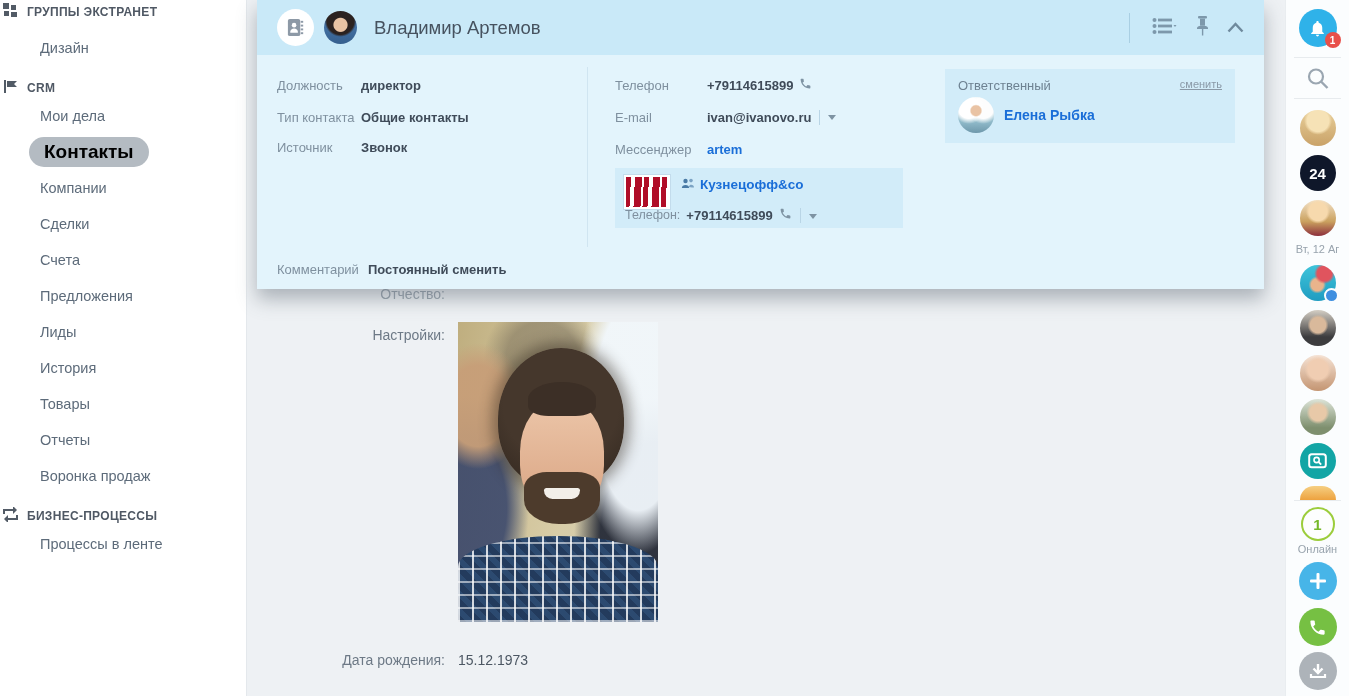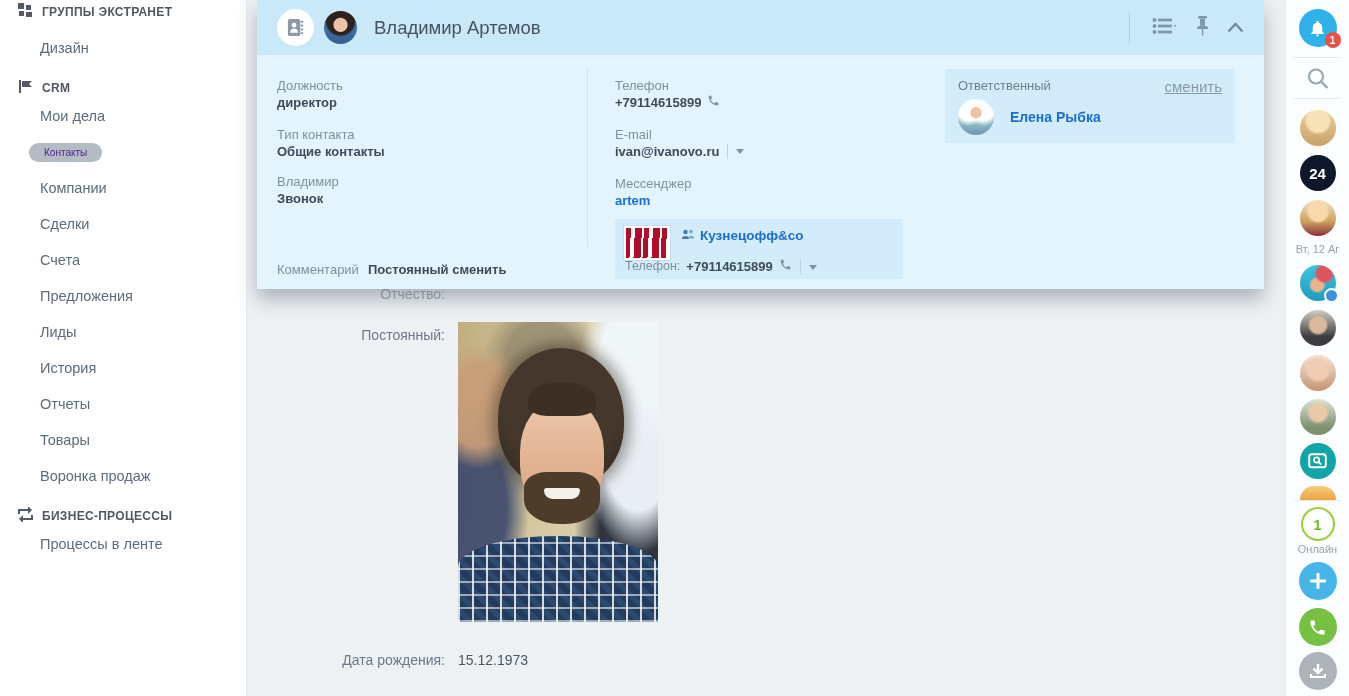--- a/index.html
+++ b/index.html
@@ -9,32 +9,32 @@
     background:#eef1f4; position:relative; color:#525c69;
   }
 
   
   .sidebar {
     position:absolute; left:0; top:0; width:247px; height:696px;
     background:#ffffff; border-right:1px solid #e4e8ec; z-index:5;
   }
   .side-header {
     display:flex; align-items:center; gap:9px;
-    padding-left:18px; height:20px;
+    padding-left:3px; height:20px;
     font-size:12px; font-weight:bold; color:#4f5864; letter-spacing:.3px;
   }
   .side-header svg { flex:none; }
   .side-item {
     height:36px; display:flex; align-items:center; padding-left:40px;
     font-size:14.5px; color:#5d6b7a; cursor:pointer; white-space:nowrap;
   }
   .side-item.selected { padding-left:29px; }
   .pill {
-    background:#b4bbc2; color:#4c1d95; font-weight:normal;
-    padding:4px 15px; border-radius:15px; font-size:10px;
+    background:#b4bbc2; color:#000000; font-weight:bold;
+    padding:4px 15px; border-radius:15px; font-size:19px;
   }
   .mt2{margin-top:2px;} .mt8{margin-top:8px;} .mt21{margin-top:12px;} .mt11{margin-top:11px;}
 
   
   .main {
     position:absolute; left:248px; right:64px; top:0; bottom:0;
     background:#eef1f4;
   }
   .form-label {
     position:absolute; left:0; width:197px; text-align:right;
@@ -110,21 +110,21 @@
   .popup-title { margin-left:17px; font-size:18.5px; color:#46525f; }
   .header-tools { margin-left:auto; display:flex; align-items:center; gap:18px; }
   .header-vdiv { width:1px; height:30px; background:#a9cfe3; margin-right:4px; }
 
   .popup-body { background:#e3f4fc; height:234px; position:relative; font-size:13px; }
   .vdiv { position:absolute; left:330px; top:12px; height:180px; width:1px; background:#d0e5f1; }
 
   .fieldcol { position:absolute; top:22px; }
   .col1 { left:20px; width:300px; }
   .col2 { left:358px; width:292px; }
-  .frow { display:flex; margin-bottom:15px; line-height:17px;flex-direction:column; }
+  .frow { display:flex; margin-bottom:15px; line-height:17px; }
   .frow .lbl { width:84px; flex:none; color:#7f909f; }
   .col2 .lbl { width:92px; }
   .frow .val { font-weight:bold; color:#3f4b59; display:flex; align-items:flex-start; gap:6px; }
   .link { color:#1a6ed8; text-decoration:none; font-weight:bold; cursor:pointer; }
   .caret {
     width:0; height:0; border-left:4px solid transparent; border-right:4px solid transparent;
     border-top:5px solid #7e93a3; display:inline-block; margin-top:6px; cursor:pointer;
   }
   .mini-vdiv { width:1px; height:15px; background:#b9d5e6; display:inline-block; margin:1px 2px 0 2px; }
 
@@ -145,22 +145,22 @@
     position:absolute; left:10px; bottom:5px; display:flex; align-items:center; gap:6px;
   }
   .company-phone-row .plbl { color:#7f909f; font-size:12.5px; }
   .company-phone-row .pval { font-weight:bold; color:#3f4b59; }
 
   .resp-card {
     position:absolute; left:688px; top:14px; width:290px; height:74px;
     background:#d2ecf9; padding:9px 13px;
   }
   .resp-top { display:flex; justify-content:space-between; font-size:13px; color:#6e8292; }
-  .resp-change { color:#8a99a7; text-decoration:underline; cursor:pointer; font-size:15px; }
-  .resp-row { display:flex; align-items:center; gap:16px; margin-top:4px; }
+  .resp-change { color:#8a99a7; text-decoration:underline; cursor:pointer; font-size:11px; }
+  .resp-row { display:flex; align-items:center; gap:10px; margin-top:4px; }
   .resp-avatar {
     width:36px; height:36px; border-radius:50%; flex:none;
     background:
       radial-gradient(circle at 50% 38%, #e9c3a4 0 17%, rgba(233,195,164,0) 22%),
       radial-gradient(circle at 30% 30%, #fff 0 30%, rgba(255,255,255,0) 45%),
       radial-gradient(circle at 70% 30%, #fdfdfd 0 30%, rgba(255,255,255,0) 45%),
       linear-gradient(#bfe0ea,#8fb9c9 70%,#6e98ab);
   }
   .resp-name { font-size:14px; }
 
@@ -240,39 +240,39 @@
   <div class="side-item">Мои дела</div>
   <div class="side-item selected">
     <span class="pill">Контакты</span>
   </div>
   <div class="side-item">Компании</div>
   <div class="side-item">Сделки</div>
   <div class="side-item">Счета</div>
   <div class="side-item">Предложения</div>
   <div class="side-item">Лиды</div>
   <div class="side-item">История</div>
+  <div class="side-item">Товары</div>
   <div class="side-item">Отчеты</div>
-  <div class="side-item">Товары</div>
   <div class="side-item">Воронка продаж</div>
 
   <div class="side-header mt21">
     <span>
       <svg width="15" height="15" viewBox="0 0 15 15" fill="#525b66">
           <path d="M2 4h8v3l4-4-4-4v3H0v5h2z"></path>
           <path d="M13 11H5V8l-4 4 4 4v-3h10V8h-2z"></path>
         </svg>
     </span>
     <span>БИЗНЕС-ПРОЦЕССЫ</span>
   </div>
   <div class="side-item">Процессы в ленте</div>
 </div>
 
 <div class="main">
   <div class="form-label dimmed" style="top:286px;">Отчество:</div>
-  <div class="form-label" style="top:327px;">Постоянный:</div>
+  <div class="form-label" style="top:327px;">Настройки:</div>
   <div class="photo">
     <div class="hair"></div>
     <div class="face"></div>
     <div class="brow"></div>
     <div class="beard"></div>
     <div class="smile"></div>
     <div class="shirt"></div>
   </div>
   <div class="form-label" style="top:652px;">Дата рождения:</div>
   <div class="form-value" style="top:652px;">15.12.1973</div>
@@ -328,21 +328,21 @@
     <div class="fieldcol col1">
       <div class="frow">
         <span class="lbl">Должность</span>
         <span class="val">директор</span>
       </div>
       <div class="frow" style="margin-bottom:13px;">
         <span class="lbl">Тип контакта</span>
         <span class="val">Общие контакты</span>
       </div>
       <div class="frow">
-        <span class="lbl">Владимир</span>
+        <span class="lbl">Источник</span>
         <span class="val">Звонок</span>
       </div>
     </div>
 
     <div class="fieldcol col2">
       <div class="frow">
         <span class="lbl">Телефон</span>
         <span class="val">
           <span>+79114615899</span>
           <span>

